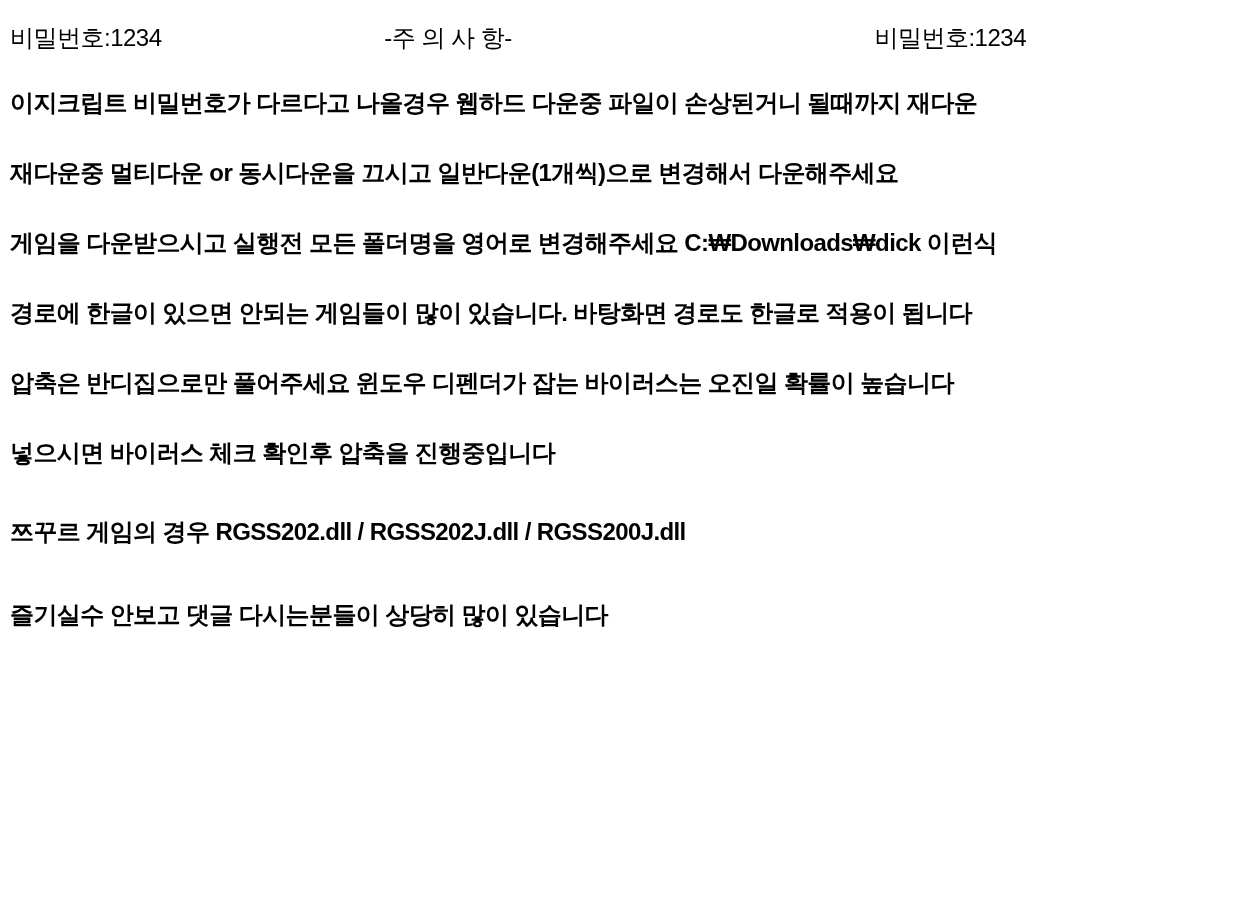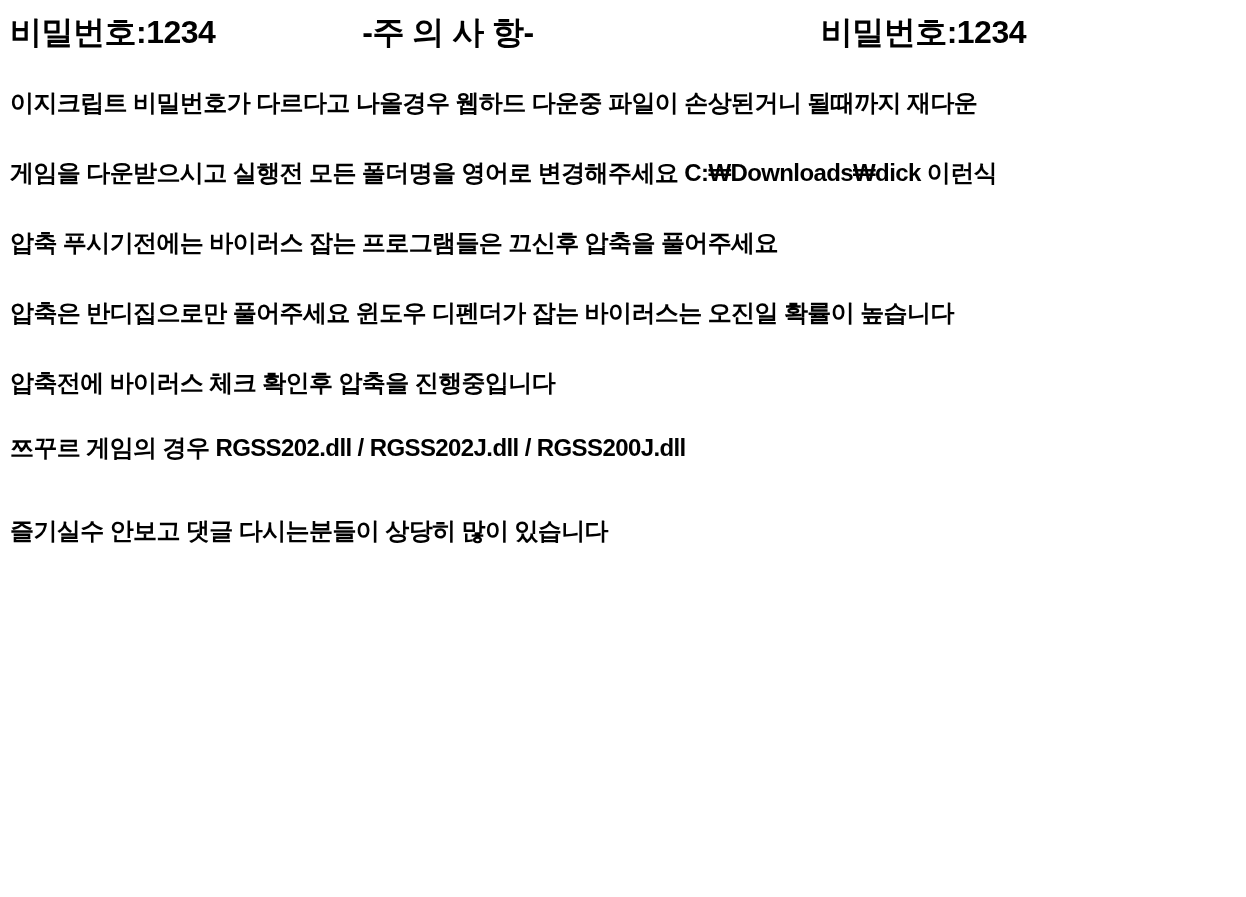--- a/index.html
+++ b/index.html
@@ -16,23 +16,23 @@
   }
   .page {
     position: relative;
     width: 1246px;
     height: 897px;
     box-sizing: border-box;
     padding: 12px 10px 0 10px;
   }
   .header-row {
     display: flex;
-    align-items: center;
-    font-size: 32px;
-    font-weight: bold;
+    align-items: flex-end;
+    font-size: 24px;
+    font-weight: normal;
     letter-spacing: -0.5px;
     height: 42px;
   }
   .header-left {
     flex: 0 0 auto;
     white-space: nowrap;
   }
   .header-center {
     flex: 1 1 auto;
     text-align: center;
@@ -49,21 +49,21 @@
   }
   .line {
     font-size: 24px;
     font-weight: bold;
     letter-spacing: -0.6px;
     line-height: 70px;
     white-space: nowrap;
   }
   .line.tight-top {
     line-height: 44px;
-    margin-top: 8px;
+    margin-top: 22px;
   }
   .line.tight-next {
     line-height: 44px;
   }
   .line.after-tight {
     margin-top: 26px;
   }
 </style>
 </head>
 <body>
@@ -71,21 +71,22 @@
 <div class="page">
 
   <div class="header-row">
     <div class="header-left">비밀번호:1234</div>
     <div class="header-center">-주  의  사  항-</div>
     <div class="header-right">비밀번호:1234</div>
   </div>
 
   <div class="body-lines">
     <div class="line">이지크립트 비밀번호가 다르다고 나올경우 웹하드 다운중 파일이 손상된거니 될때까지 재다운</div>
+    <div class="line">재다운중 멀티다운 or 동시다운을 끄시고 일반다운(1개씩)으로 변경해서 다운해주세요</div>
     <div class="line">게임을 다운받으시고 실행전 모든 폴더명을 영어로 변경해주세요 C:₩Downloads₩dick 이런식</div>
-    <div class="line">압축 푸시기전에는 바이러스 잡는 프로그램들은 끄신후 압축을 풀어주세요</div>
+    <div class="line">경로에 한글이 있으면 안되는 게임들이 많이 있습니다. 바탕화면 경로도 한글로 적용이 됩니다</div>
     <div class="line">압축은 반디집으로만 풀어주세요 윈도우 디펜더가 잡는 바이러스는 오진일 확률이 높습니다</div>
-    <div class="line">압축전에 바이러스 체크 확인후 압축을 진행중입니다</div>
+    <div class="line">넣으시면 바이러스 체크 확인후 압축을 진행중입니다</div>
     <div class="line tight-top">쯔꾸르 게임의 경우 RGSS202.dll / RGSS202J.dll / RGSS200J.dll</div>
     <div class="line after-tight">즐기실수 안보고 댓글 다시는분들이 상당히 많이 있습니다</div>
   </div>
 
 </div>
 
 </body></html>

